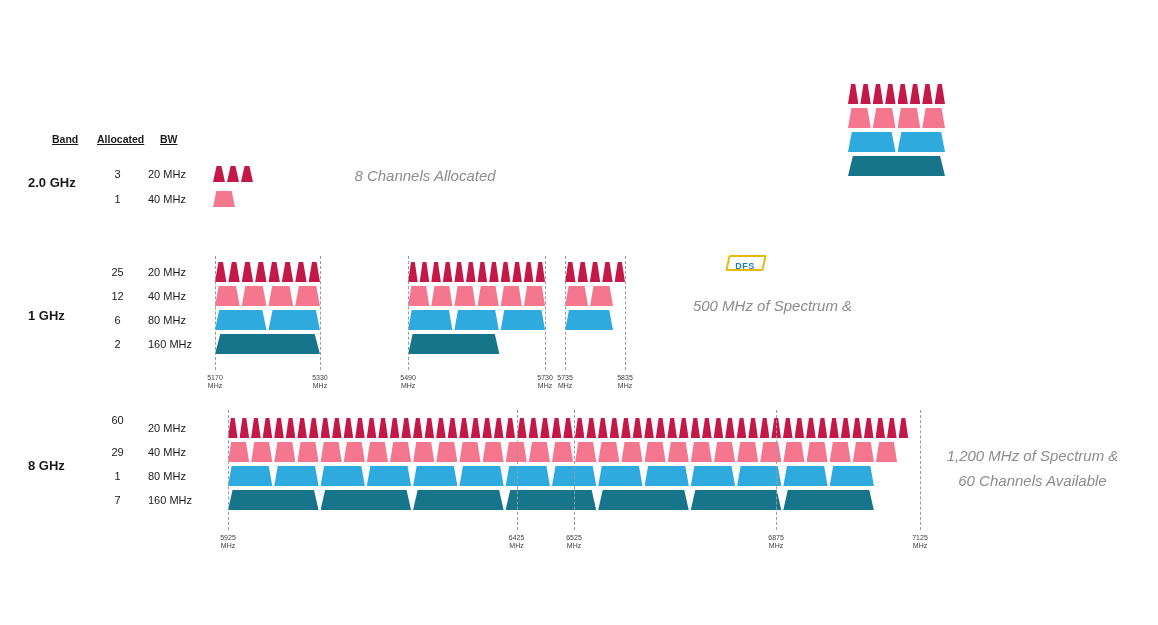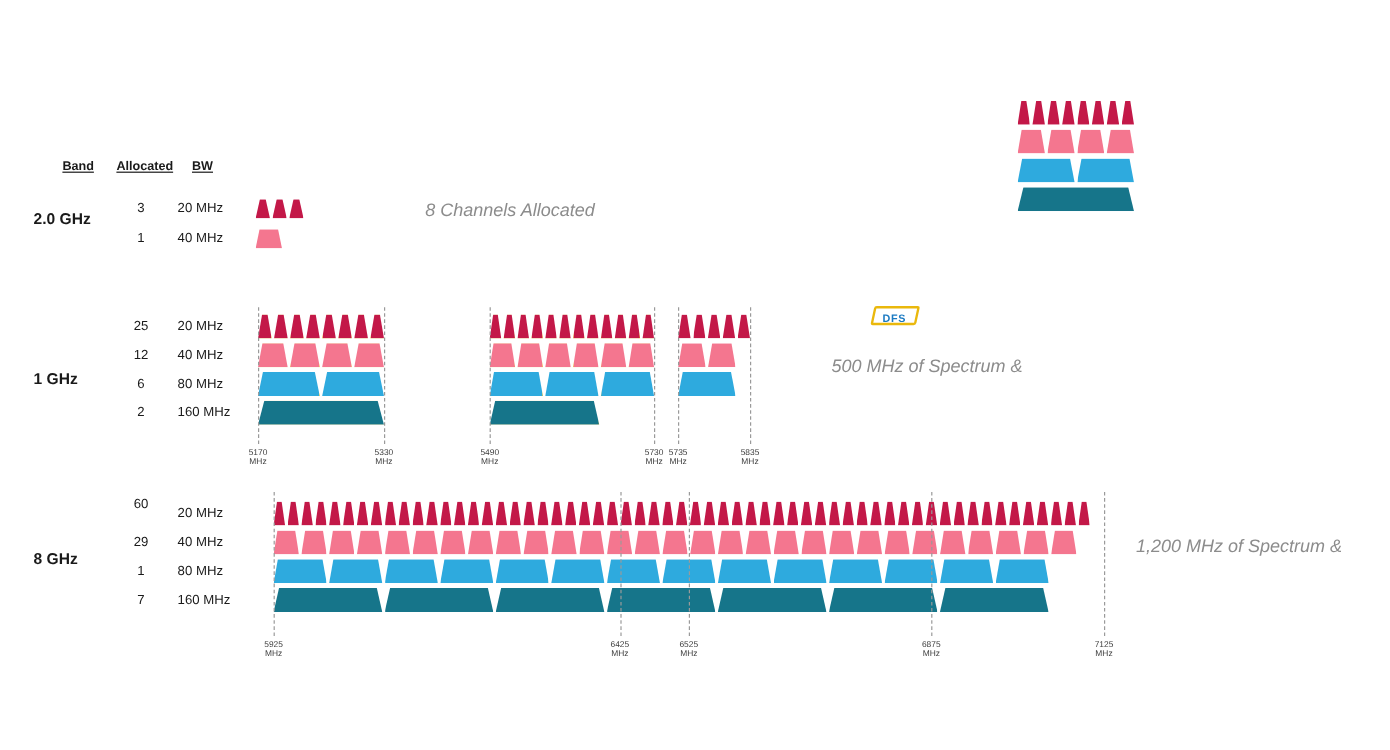--- a/index.html
+++ b/index.html
@@ -373,15 +373,16 @@
       </div>
       <div class="gridline" style="left: 100%;"></div>
       <div class="freq" style="left: 100%;">
         <div>7125</div>
         <div>MHz</div>
       </div>
     </div>
 
   <div class="abs note" style="left:920px;top:443px;width:225px">
     <div>1,200 MHz of Spectrum &amp;</div>
+    <div>60 Channels Available</div>
   </div>
 
 </div>
 
 </body></html>

